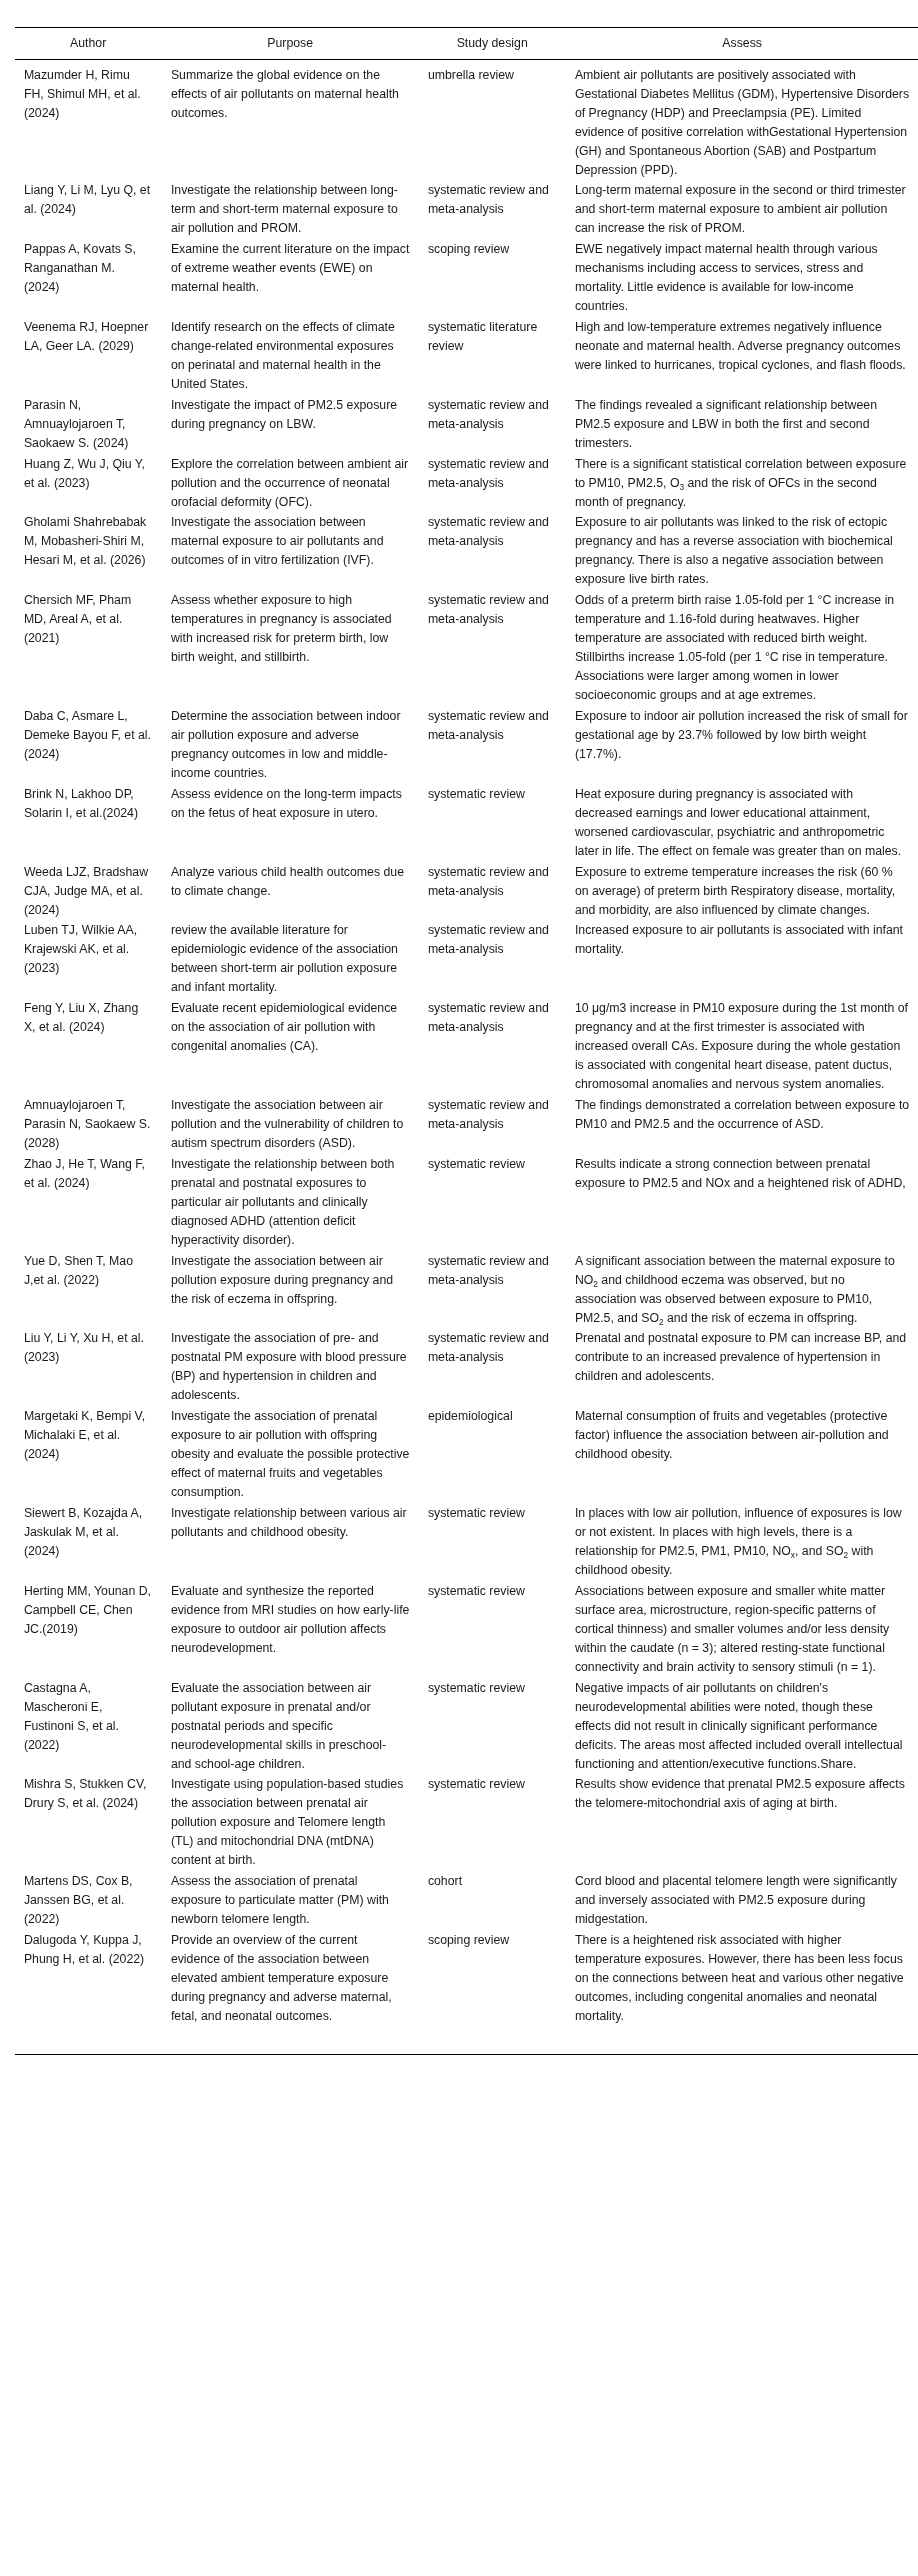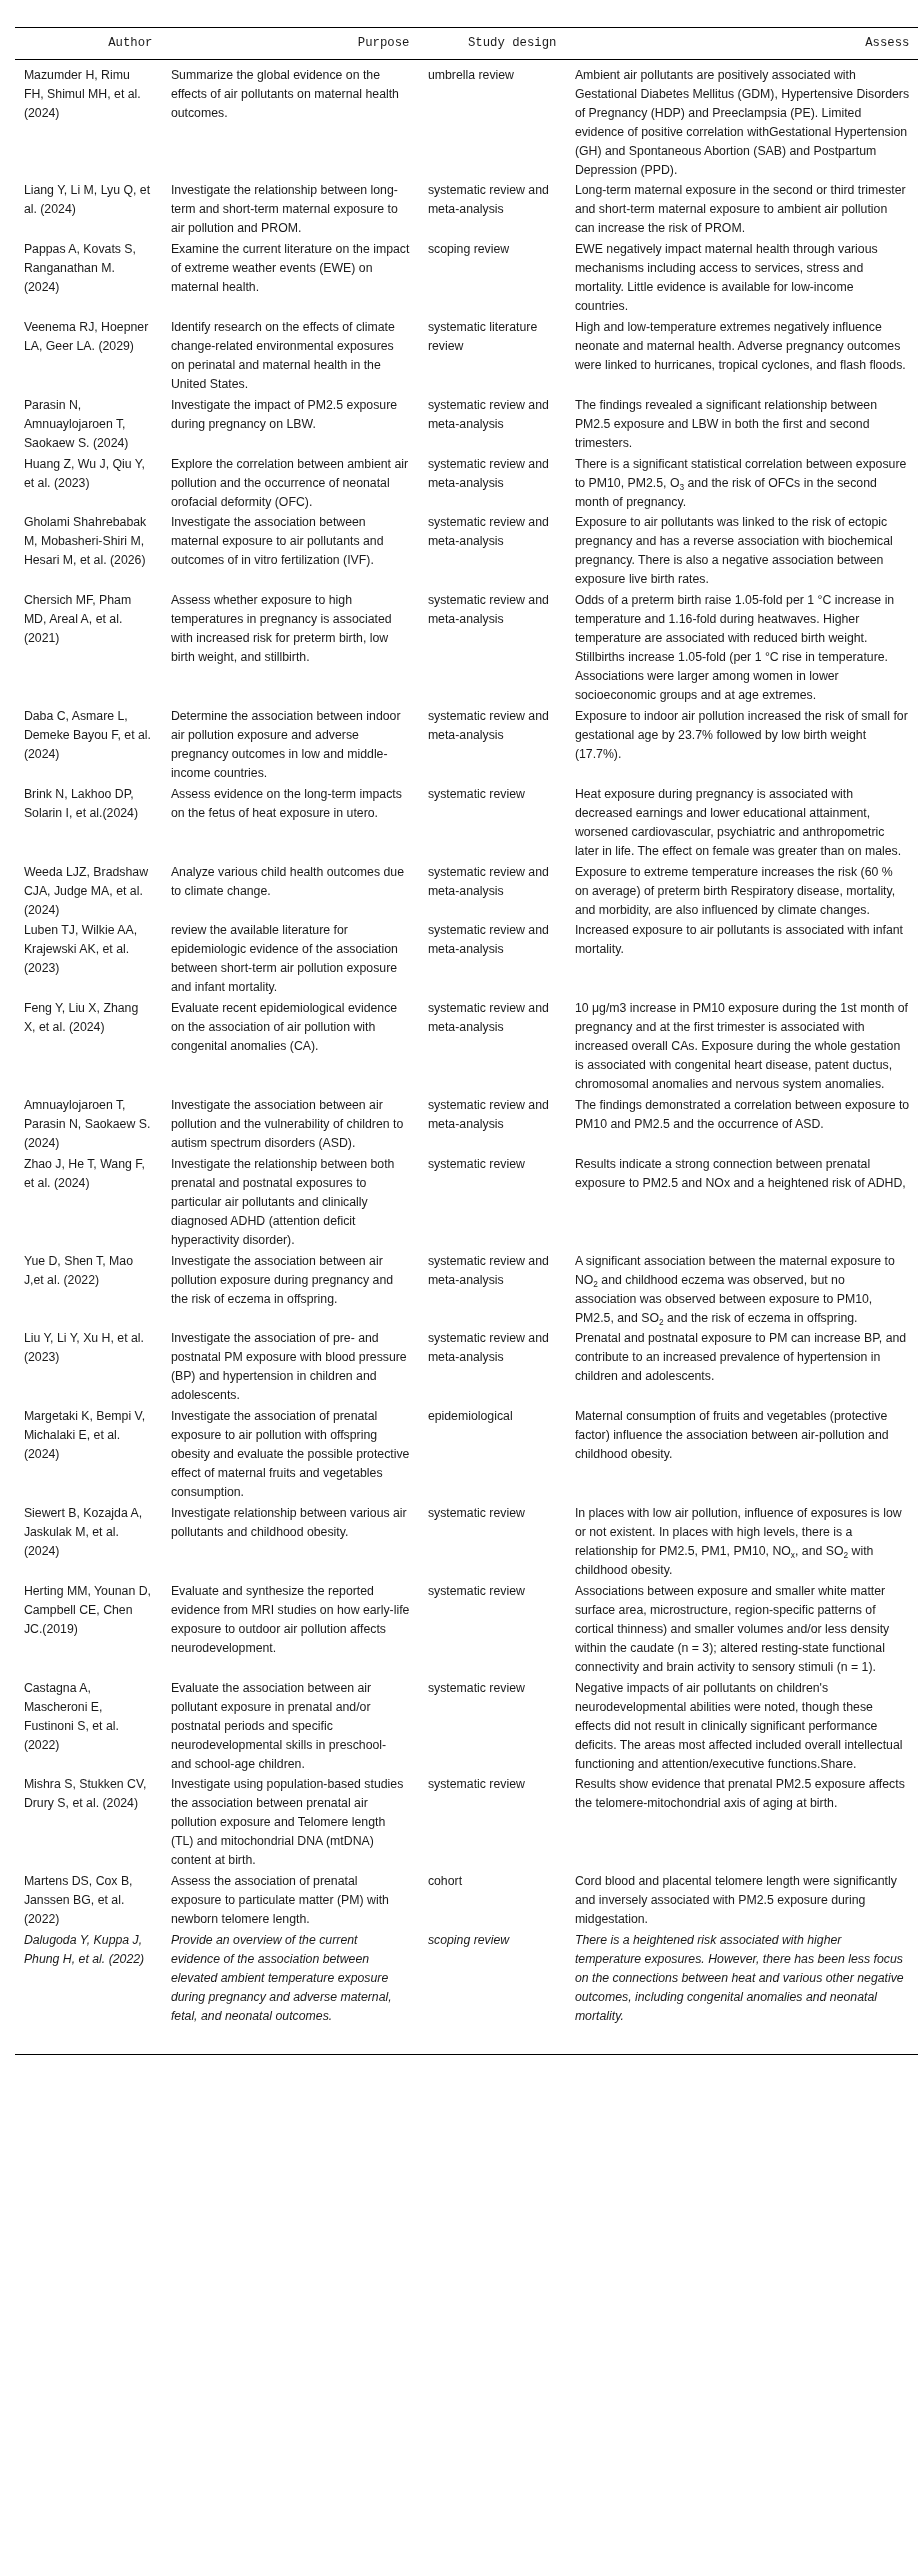--- a/index.html
+++ b/index.html
@@ -15,36 +15,35 @@
     border-collapse: collapse;
     table-layout: fixed;
     border-top: 0.9px solid #000;
     border-bottom: 0.9px solid #000;
   }
   col.c-author { width: 147px; }
   col.c-purpose { width: 257px; }
   col.c-design { width: 147px; }
   col.c-outcome { width: 353px; }
   thead th {
-    text-align: right;
+    text-align: center;
     font-weight: normal;
     padding: 6.4px 9.2px 6.4px 9.2px;
     line-height: 18.4px;
     border-bottom: 1.8px solid #000;
     vertical-align: top;
-    font-family: Liberation Mono, monospace;
   }
   tbody td {
     padding: 1.8px 9.2px 0 9.2px;
     line-height: 19px;
     vertical-align: top;
     word-wrap: break-word;
   }
   tbody tr:first-child td { padding-top: 5.5px; }
-  tbody tr:last-child td { padding-bottom: 28px; font-style: italic; }
+  tbody tr:last-child td { padding-bottom: 28px; }
   sub { font-size: 8.3px; line-height: 0; vertical-align: -2.8px; }
 </style>
 </head>
 <body>
 
 <div class="wrap">
   <table class="lit">
     <colgroup>
       <col class="c-author">
         <col class="c-purpose">
@@ -132,21 +131,21 @@
           <td>systematic review and meta-analysis</td>
           <td>Increased exposure to air pollutants is associated with infant mortality.</td>
         </tr>
         <tr>
           <td>Feng Y, Liu X, Zhang X, et al. (2024)</td>
           <td>Evaluate recent epidemiological evidence on the association of air pollution with congenital anomalies (CA).</td>
           <td>systematic review and meta-analysis</td>
           <td>10 μg/m3 increase in PM10 exposure during the 1st month of pregnancy and at the first trimester is associated with increased overall CAs. Exposure during the whole gestation is associated with congenital heart disease, patent ductus, chromosomal anomalies and nervous system anomalies.</td>
         </tr>
         <tr>
-          <td>Amnuaylojaroen T, Parasin N, Saokaew S. (2024)</td>
+          <td>Amnuaylojaroen T, Parasin N, Saokaew S. (2028)</td>
           <td>Investigate the association between air pollution and the vulnerability of children to autism spectrum disorders (ASD).</td>
           <td>systematic review and meta-analysis</td>
           <td>The findings demonstrated a correlation between exposure to PM10 and PM2.5 and the occurrence of ASD.</td>
         </tr>
         <tr>
           <td>Zhao J, He T, Wang F, et al. (2024)</td>
           <td>Investigate the relationship between both prenatal and postnatal exposures to particular air pollutants and clinically diagnosed ADHD (attention deficit hyperactivity disorder).</td>
           <td>systematic review</td>
           <td>Results indicate a strong connection between prenatal exposure to PM2.5 and NOx and a heightened risk of ADHD,</td>
         </tr>

